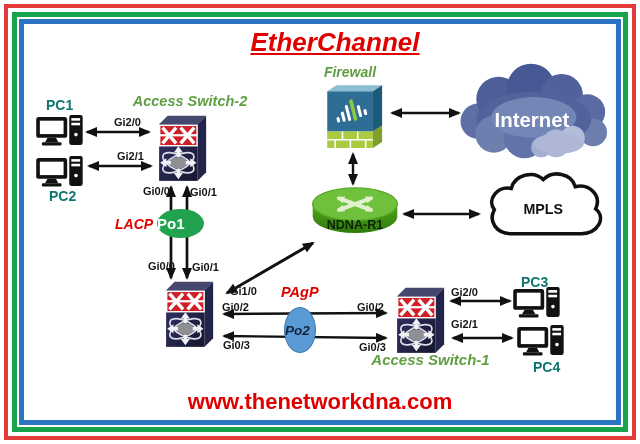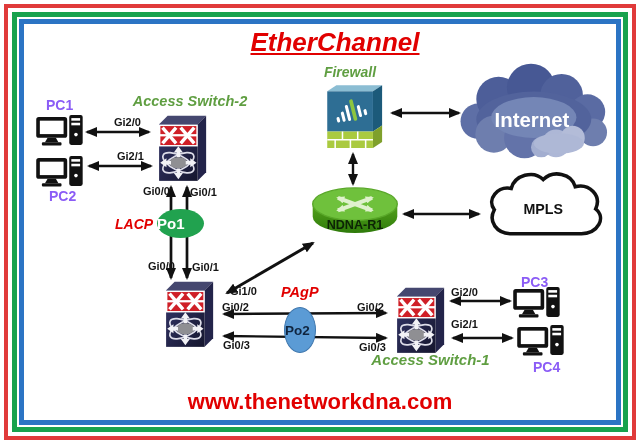--- a/index.html
+++ b/index.html
@@ -11,26 +11,26 @@
   .frame.blue{left:19px;top:19px;right:19px;bottom:19px;border:5px solid #2b74c4;}
   svg.links{position:absolute;left:0;top:0;z-index:1;}
   .node{position:absolute;z-index:2;}
   .lbl{position:absolute;z-index:4;white-space:nowrap;color:#1a1a1a;}
   .title{font-size:26px;font-weight:bold;font-style:italic;color:#e10000;
          text-decoration:underline;text-align:center;}
   .site{font-size:22px;font-weight:bold;color:#e10000;text-align:center;}
   .green-label{color:#5f9e41;font-weight:bold;font-style:italic;text-align:center;}
   .proto{color:#e10000;font-weight:bold;font-style:italic;font-size:14px;}
   .port{font-size:11px;font-weight:bold;color:#141414;}
-  .pcname{font-size:14px;font-weight:bold;color:#8b5cf6;}
+  .pcname{font-size:14px;font-weight:bold;color:#0f766e;}
   .oval{position:absolute;z-index:3;border-radius:50%;text-align:left;font-weight:bold;}
   .po1{left:157px;top:209px;width:47px;height:29px;background:#21a24f;color:#fff;
        font-size:15px;line-height:29px;}
   .po2{left:284px;top:307px;width:32px;height:46px;background:#5b9bd5;
-       border:1.5px solid #3f77ad;color:#10253f;font-size:13.5px;line-height:46px;box-sizing:border-box;}
+       border:1.5px solid #3f77ad;color:#10253f;font-size:13.5px;line-height:46px;box-sizing:border-box;font-style:italic;}
 </style>
 </head>
 <body>
 
 <div class="stage">
 
   <div class="frame red"></div>
   <div class="frame green"></div>
   <div class="frame blue"></div>
 

